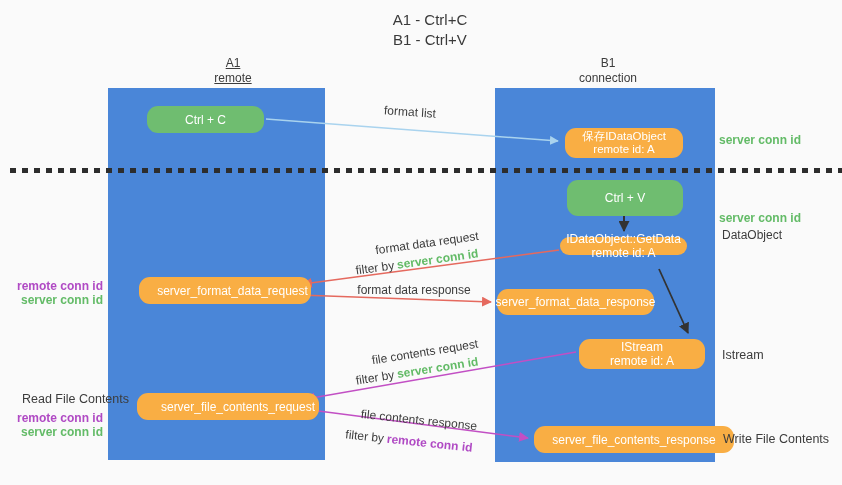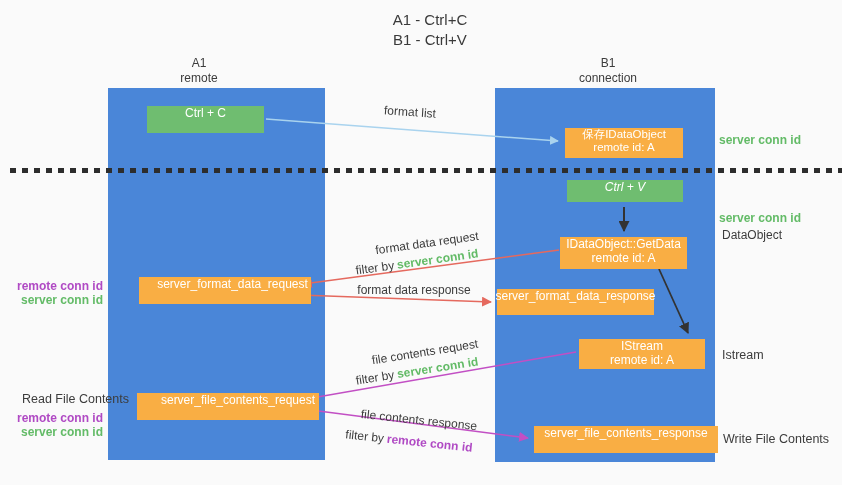--- a/index.html
+++ b/index.html
@@ -9,22 +9,22 @@
   }
   .abs{position:absolute;}
   .title{left:300px;top:10px;width:240px;text-align:center;font-size:15px;line-height:20px;color:#3a3a3a;}
   .col-header{text-align:center;font-size:12px;line-height:15px;color:#3c3c3c;}
   .column{background:#4a86d8;}
   .dotted{
     left:0;top:168px;width:842px;height:5px;
     background:repeating-linear-gradient(90deg,#2d2d2d 0 6px,transparent 6px 12px);
   }
   .node{
-    display:flex;flex-direction:column;align-items:center;
-    color:#ffffff;font-size:12px;line-height:14px;text-align:center;
+    display:flex;flex-direction:column;align-items:center;justify-content:center;
+    color:#ffffff;font-size:12px;line-height:14px;text-align:center;border-radius:11px;
   }
   .node.green{background:#6fbd70;}
   .node.orange{background:#f9ae44;}
   .edge-label{font-size:12px;white-space:nowrap;transform-origin:center;color:#3c3c3c;}
   .edge-label .key{font-weight:bold;margin-left:3px;}
   .green-text{color:#63bb67;}
   .purple-text{color:#b04ac4;}
   .side-label{font-size:12px;white-space:nowrap;}
   .side-label.bold{font-weight:bold;}
   .right-align{text-align:right;}
@@ -33,21 +33,21 @@
 </head>
 <body>
 
 <div class="canvas">
 
   <div class="abs title">
     <div>A1 - Ctrl+C</div>
     <div>B1 - Ctrl+V</div>
   </div>
 
-  <div class="abs col-header" style="left:139px;top:56px;width:100px;">
+  <div class="abs col-header" style="left:173px;top:56px;width:100px;text-decoration:underline;">
     <div>A1</div>
     <div>remote</div>
   </div>
   <div class="abs col-header" style="left:548px;top:56px;width:100px;">
     <div>B1</div>
     <div>connection</div>
   </div>
 
   <div class="abs column" style="left:98px;top:88px;width:217px;height:372px;"></div>
   <div class="abs column" style="left:485px;top:88px;width:220px;height:374px;"></div>
@@ -80,25 +80,25 @@
 
   <div class="abs node green" style="left:137px;top:106px;width:117px;height:27px;">
     <span>Ctrl + C</span>
   </div>
 
   <div class="abs node orange" style="left:555px;top:128px;width:118px;height:30px;font-size:11.5px;line-height:13px;">
     <span>保存IDataObject</span>
     <span>remote id: A</span>
   </div>
 
-  <div class="abs node green" style="left:557px;top:180px;width:116px;height:22px;font-style:italic;">
+  <div class="abs node green" style="left:557px;top:180px;width:116px;height:36px;">
     <span>Ctrl + V</span>
   </div>
 
-  <div class="abs node orange" style="left:550px;top:237px;width:127px;height:32px;line-height:14px;">
+  <div class="abs node orange" style="left:550px;top:237px;width:127px;height:18px;line-height:14px;">
     <span>IDataObject::GetData</span>
     <span>remote id: A</span>
   </div>
 
   <div class="abs node orange" style="left:129px;top:277px;width:157px;height:27px;padding-left:15px;">
     <span>server_format_data_request</span>
   </div>
 
   <div class="abs node orange" style="left:487px;top:289px;width:157px;height:26px;">
     <span>server_format_data_response</span>
@@ -106,21 +106,21 @@
 
   <div class="abs node orange" style="left:569px;top:339px;width:126px;height:30px;line-height:14px;">
     <span>IStream</span>
     <span>remote id: A</span>
   </div>
 
   <div class="abs node orange" style="left:127px;top:393px;width:162px;height:27px;padding-left:20px;">
     <span>server_file_contents_request</span>
   </div>
 
-  <div class="abs node orange" style="left:524px;top:426px;width:184px;height:27px;">
+  <div class="abs node orange" style="left:524px;top:426px;width:200px;height:27px;">
     <span>server_file_contents_response</span>
   </div>
 
   <div class="abs edge-label" style="left:400px;top:112px;transform:translate(-50%,-50%) rotate(4deg);">format list</div>
 
   <div class="abs edge-label" style="left:417px;top:243px;transform:translate(-50%,-50%) rotate(-8deg);">format data request</div>
   <div class="abs edge-label" style="left:407px;top:262px;transform:translate(-50%,-50%) rotate(-8deg);">
     <span>filter by</span><span class="key green-text">server conn id</span>
   </div>
 

